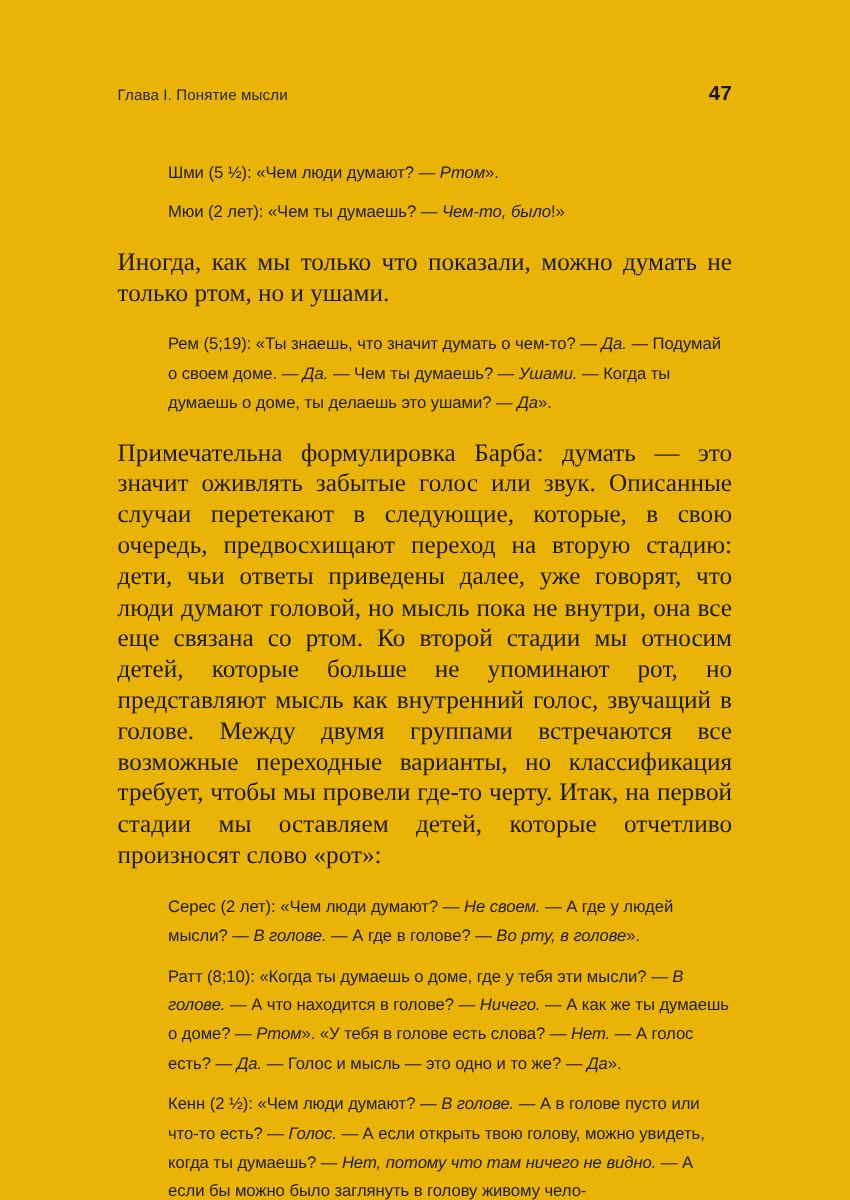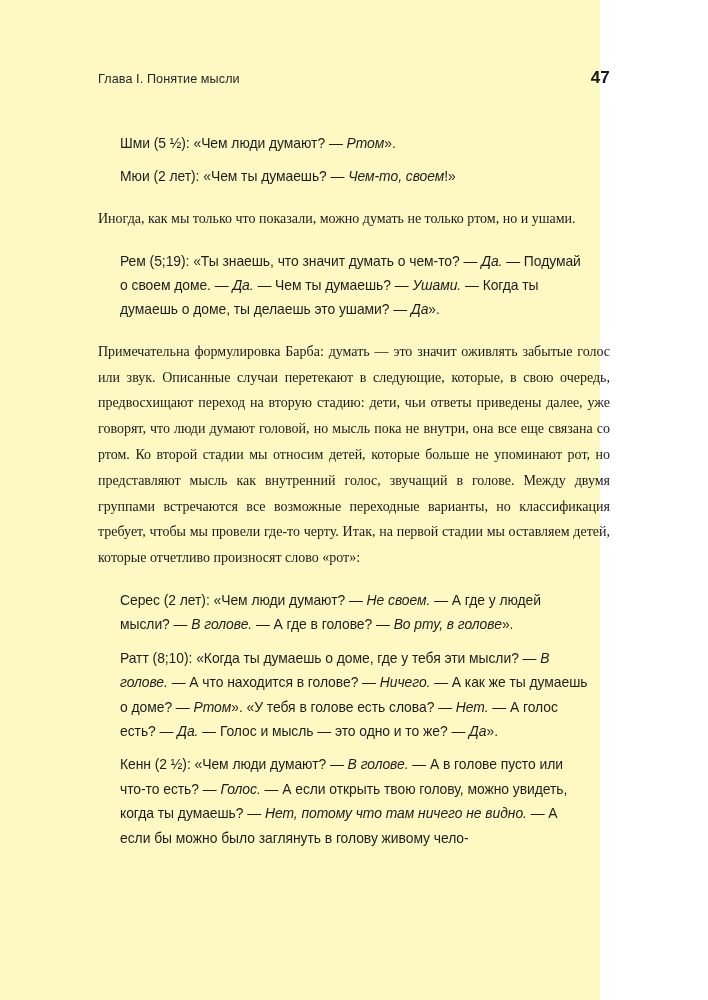--- a/index.html
+++ b/index.html
@@ -14,23 +14,23 @@
     position: relative;
     overflow: hidden;
     color: #1a1a1a;
     -webkit-font-smoothing: antialiased;
   }
 
   .page {
     position: absolute;
     left: 0;
     top: 0;
-    width: 600px;
+    width: 708px;
     height: 1000px;
-    background: #fef9c3;
+    background: #eab308;
   }
 
   
   .running-head {
     position: absolute;
     left: 98px;
     top: 68px;
     width: 512px;
     display: flex;
     align-items: baseline;
@@ -57,36 +57,36 @@
   .column {
     position: absolute;
     left: 98px;
     top: 131px;
     width: 512px;
   }
 
   
   .body-para {
     font-family: "Liberation Serif", "DejaVu Serif", serif;
-    font-size: 14px;
+    font-size: 21px;
     line-height: 25.8px;
     text-align: justify;
     text-justify: inter-word;
     color: #1a1a1a;
     margin: 0;
     hyphens: manual;
   }
 
   
   .quote-para {
     font-family: "Liberation Sans", sans-serif;
     font-size: 13.9px;
     line-height: 24.4px;
     color: #1d1d1d;
-    margin: 0 0 0 22px;
+    margin: 0 0 0 42px;
     width: 470px;
     text-align: left;
     letter-spacing: -0.05px;
   }
   .quote-para + .quote-para { margin-top: 9px; }
 
   .quote-block { margin: 0; padding: 0; }
   .quote-block.after-body { margin-top: 17px; }
   .quote-block.before-body { margin-bottom: 17px; }
 
@@ -102,21 +102,21 @@
 
   <div class="running-head">
     <span class="running-head-title">Глава I. Понятие мысли</span>
     <span class="running-head-folio">47</span>
   </div>
 
   <div class="column">
 
     <div class="quote-block before-body">
       <p class="quote-para"><span>Шми (5 ½): «Чем люди думают? — </span><em class="answer">Ртом</em><span>».</span></p>
-      <p class="quote-para"><span>Мюи (2 лет): «Чем ты думаешь? — </span><em class="answer">Чем-то, своем</em><span>!»</span></p>
+      <p class="quote-para"><span>Мюи (2 лет): «Чем ты думаешь? — </span><em class="answer">Чем-то, было</em><span>!»</span></p>
     </div>
 
     <p class="body-para">Иногда, как мы только что показали, можно думать не только ртом, но и ушами.</p>
 
     <div class="quote-block after-body before-body">
       <p class="quote-para"><span>Рем (5;19): «Ты знаешь, что значит думать о чем-то? — </span><em class="answer">Да.</em><span> — Подумай о своем доме. — </span><em class="answer">Да.</em><span> — Чем ты думаешь? — </span><em class="answer">Ушами.</em><span> — Когда ты думаешь о доме, ты делаешь это ушами? — </span><em class="answer">Да</em><span>».</span></p>
     </div>
 
     <p class="body-para">Примечательна формулировка Барба: думать — это значит оживлять забытые голос или звук. Описанные случаи перетекают в следующие, которые, в свою очередь, предвосхищают переход на вторую стадию: дети, чьи ответы приведены далее, уже говорят, что люди думают головой, но мысль пока не внутри, она все еще связана со ртом. Ко второй стадии мы относим детей, которые больше не упоминают рот, но представляют мысль как внутренний голос, звучащий в голове. Между двумя группами встречаются все возможные переходные варианты, но классификация требует, чтобы мы провели где-то черту. Итак, на первой стадии мы оставляем детей, которые отчетливо произносят слово «рот»:</p>
 

